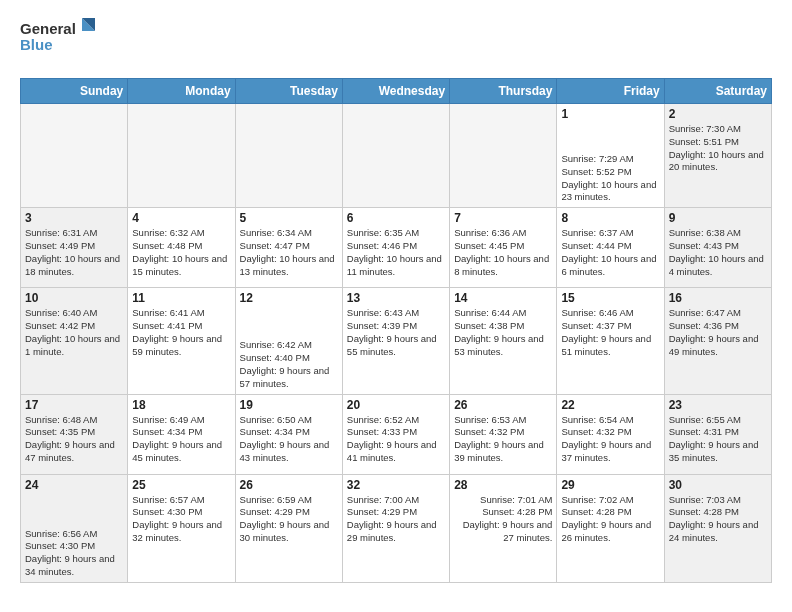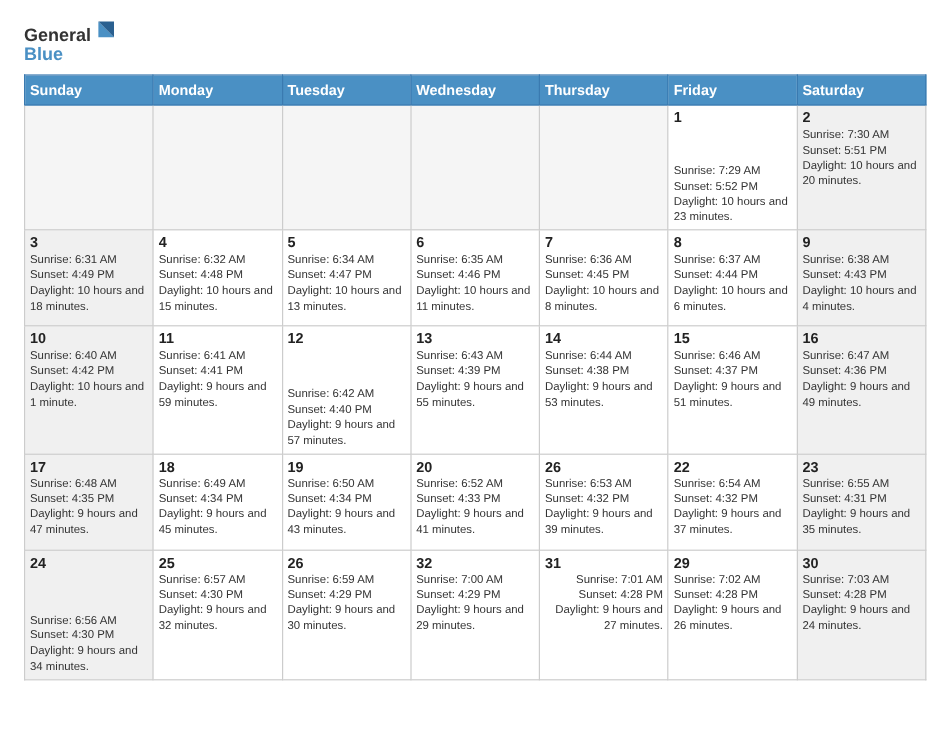--- a/index.html
+++ b/index.html
@@ -11,21 +11,21 @@
       overflow: hidden;
     }
     .page {
       width: 792px;
       padding: 16px 20px 10px 20px;
     }
     .header {
       display: flex;
       align-items: flex-start;
       justify-content: space-between;
-      margin-bottom: 6px;
+      margin-bottom: 22px;
     }
     .logo {
       display: flex;
       align-items: center;
       gap: 0px;
     }
     .logo-icon {
       width: 36px;
       height: 36px;
       margin-right: 2px;
@@ -47,21 +47,21 @@
       width: 100%;
       border-collapse: collapse;
       table-layout: fixed;
     }
     th {
       background: #4a90c4;
       color: #fff;
       font-size: 12px;
       font-weight: bold;
       padding: 5px 4px;
-      text-align: left;
+      text-align: right;
       border: 1px solid #3a7ab0;
     }
     td {
       border: 1px solid #ccc;
       vertical-align: top;
       padding: 3px 4px;
       font-size: 10px;
       color: #333;
       height: 80px;
       background: #fff;
@@ -287,21 +287,21 @@
 Sunset: 4:29 PM
 Daylight: 9 hours and 30 minutes.</div>
           </td>
           <td>
             <span class="day-num">32</span>
             <div class="day-info" style="white-space: pre-line;">Sunrise: 7:00 AM
 Sunset: 4:29 PM
 Daylight: 9 hours and 29 minutes.</div>
           </td>
           <td>
-            <span class="day-num">31</span>
+            <span class="day-num">28</span>
             <div class="day-info" style="white-space: pre-line; text-align: right;">Sunrise: 7:01 AM
 Sunset: 4:28 PM
 Daylight: 9 hours and 27 minutes.</div>
           </td>
           <td>
             <span class="day-num">29</span>
             <div class="day-info" style="white-space: pre-line;">Sunrise: 7:02 AM
 Sunset: 4:28 PM
 Daylight: 9 hours and 26 minutes.</div>
           </td>

